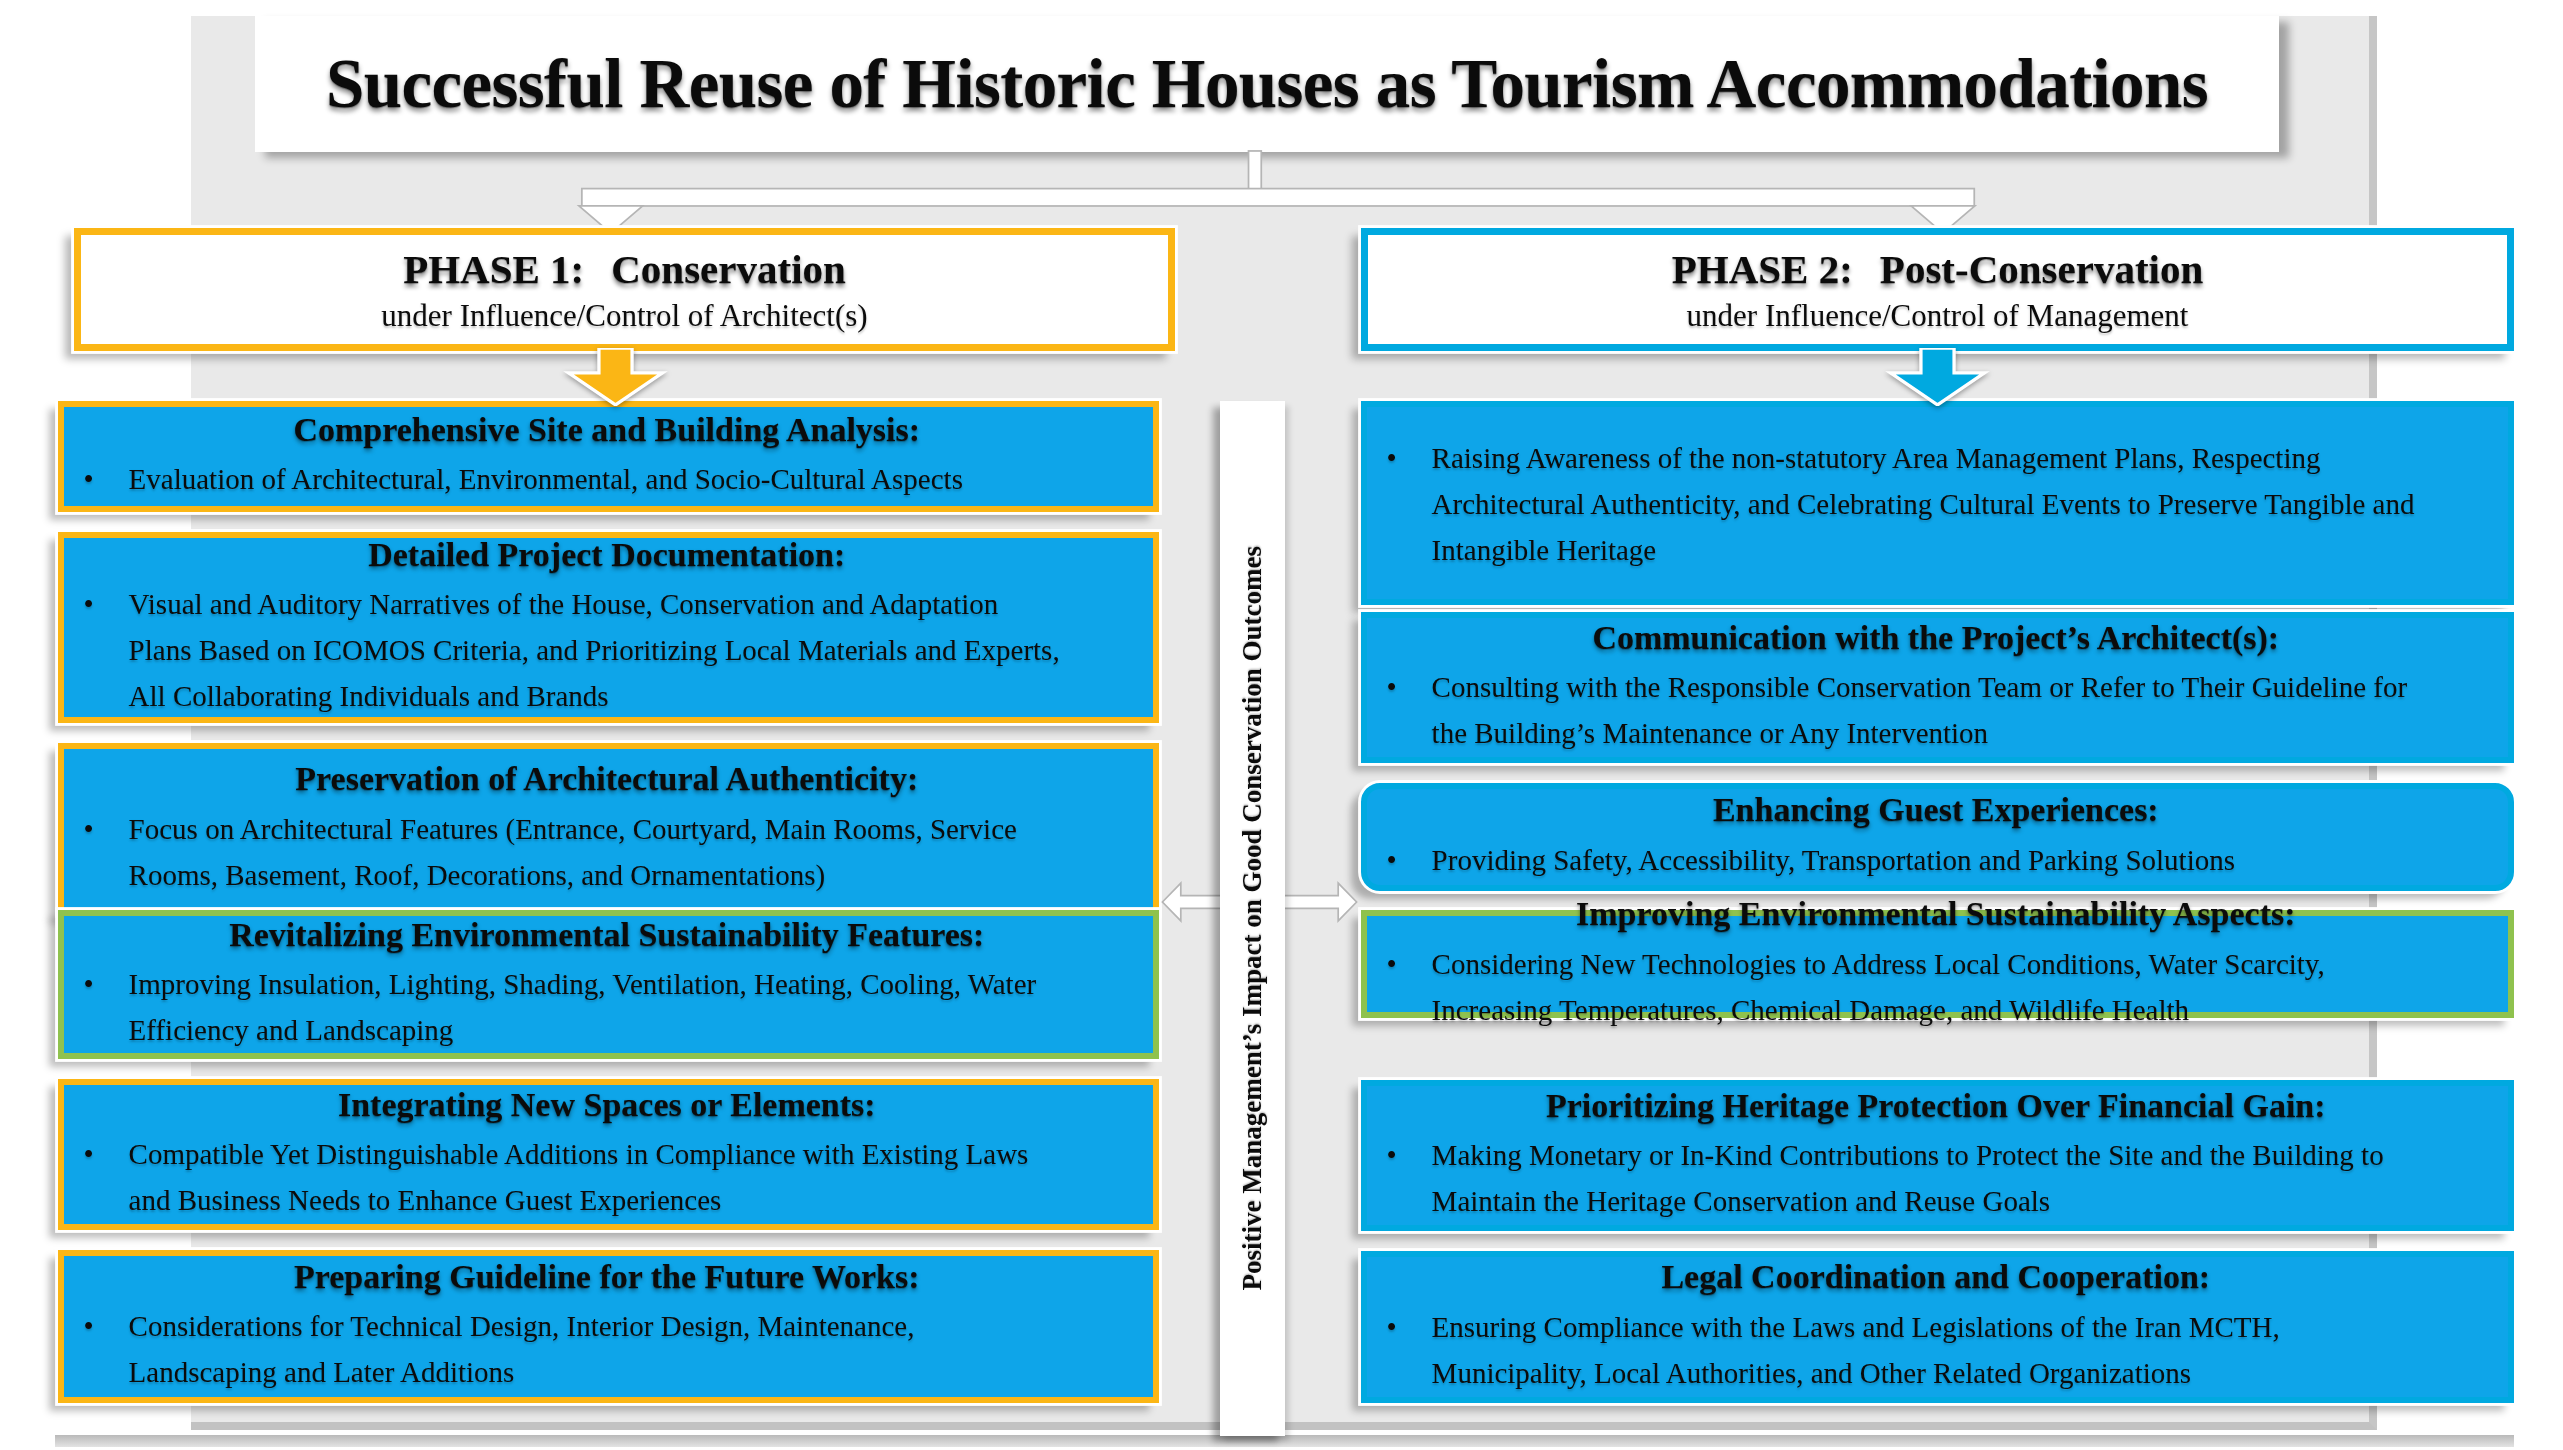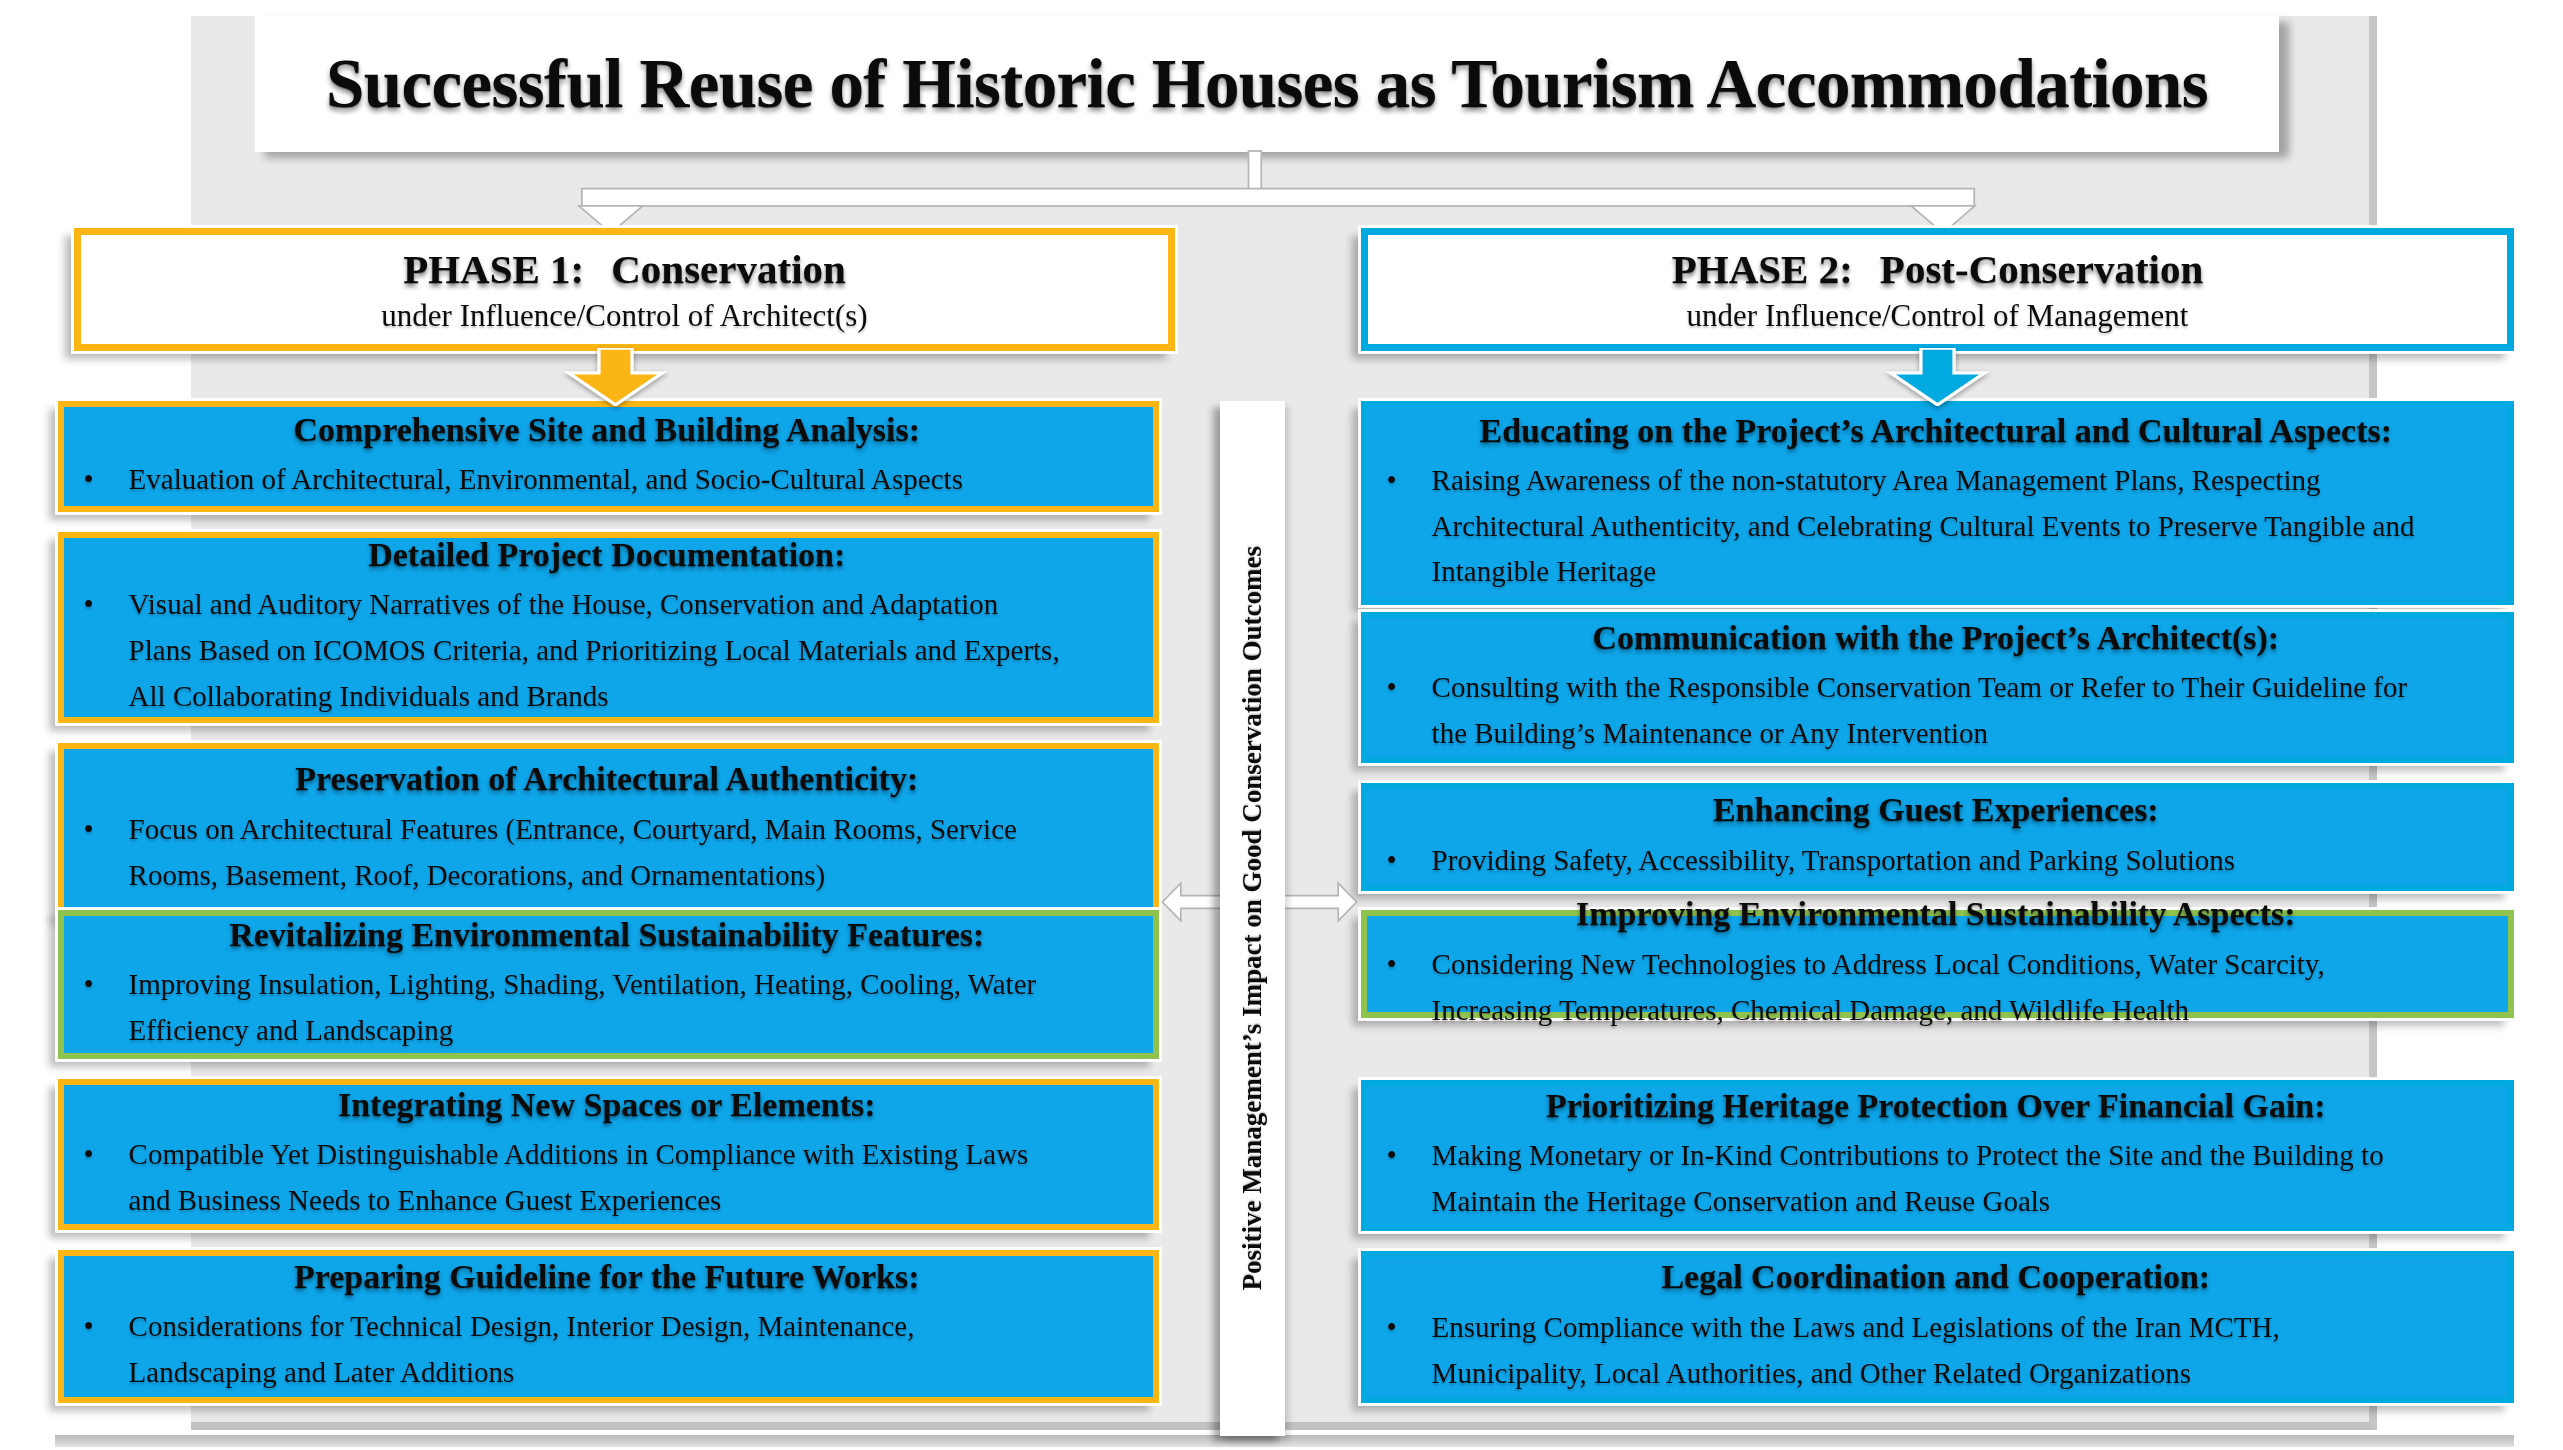--- a/index.html
+++ b/index.html
@@ -167,36 +167,35 @@
 
   <div class="card col-left" style="top:1250px;height:153px;">
     <div class="box-heading">Preparing Guideline for the Future Works:</div>
     <div class="bullet">
       <span class="dot">•</span>
       <span class="btext">Considerations for Technical Design, Interior Design, Maintenance, Landscaping and Later Additions</span>
     </div>
   </div>
 
   <div class="card col-right blue" style="top:401px;height:204px;">
-    <div class="box-heading">Educating on the Project’s Architectural and Cultural Aspects:</div>
     <div class="bullet">
       <span class="dot">•</span>
       <span class="btext">Raising Awareness of the non-statutory Area Management Plans, Respecting Architectural Authenticity, and Celebrating Cultural Events to Preserve Tangible and Intangible Heritage</span>
     </div>
   </div>
 
   <div class="card col-right blue" style="top:612px;height:151px;">
     <div class="box-heading">Communication with the Project’s Architect(s):</div>
     <div class="bullet">
       <span class="dot">•</span>
       <span class="btext">Consulting with the Responsible Conservation Team or Refer to Their Guideline for the Building’s Maintenance or Any Intervention</span>
     </div>
   </div>
 
-  <div class="card col-right blue" style="top:783px;height:108px;">
+  <div class="card col-right blue" style="top:783px;height:108px;border-radius:19px;">
     <div class="box-heading">Enhancing Guest Experiences:</div>
     <div class="bullet">
       <span class="dot">•</span>
       <span class="btext">Providing Safety, Accessibility, Transportation and Parking Solutions</span>
     </div>
   </div>
 
   <div class="card col-right green" style="top:910px;height:108px;">
     <div class="box-heading">Improving Environmental Sustainability Aspects:</div>
     <div class="bullet">

